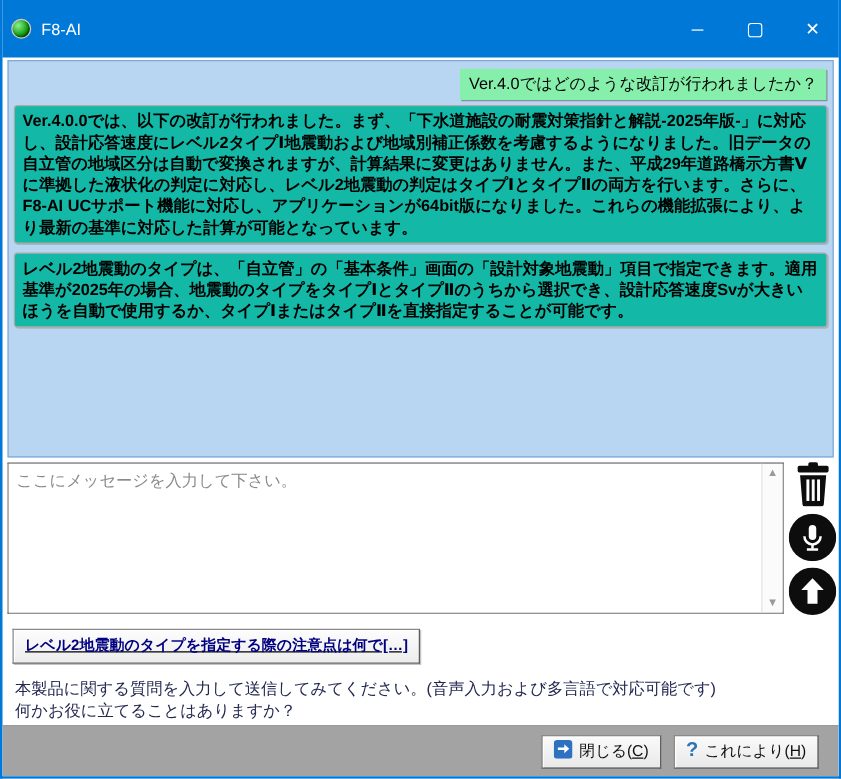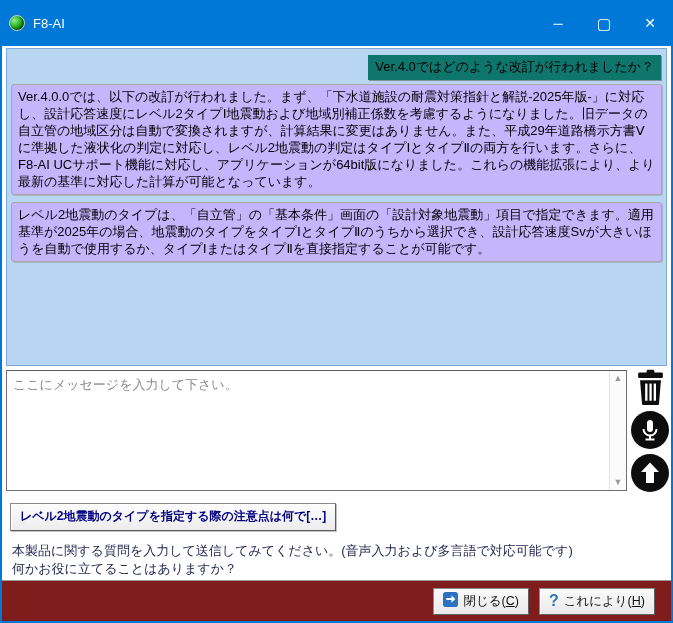--- a/index.html
+++ b/index.html
@@ -43,38 +43,39 @@
 
   .chat {
     height: 318px;
     background: #B8D6F2;
     border: 1px solid #7FA9D8;
     padding: 4px 3px;
     overflow: hidden;
   }
   .q-row { display:flex; justify-content:flex-end; margin: 2px 2px 4px; }
   .bubble-q {
-    background: #0f766e;
+    background: #86efac;
     color: #000;
     font-size: 13px;
     padding: 3px 7px 4px;
     box-shadow: 1px 1px 0 rgba(90,90,90,0.55);
     white-space: nowrap;
     margin-left: 12px;
   }
   .bubble-a {
-    background: #c4b5fd;
+    background: #14b8a6;
     border: 1px solid #A9A9A9;
     border-radius: 3px;
     box-shadow: 1px 1px 0 rgba(150,150,150,0.5);
     color: #000;
     font-size: 13px;
     line-height: 17px;
     padding: 3px 6px 4px;
     margin: 0 1px 7px;
+    font-weight: bold;
   }
 
   
   .input-row { display:flex; margin: 4px -2px 0 0; gap: 4px; }
   .input-box {
     position: relative; flex: 1; height: 121px;
     background: #ffffff;
     border: 1px solid #707070;
     border-top-color: #5a5a5a;
   }
@@ -91,40 +92,40 @@
     background: #fbfbfb; border-left: 1px solid #e4e4e4;
     display:flex; flex-direction: column; justify-content: space-between;
     align-items: center; padding: 3px 0;
   }
   .vscroll .arr { color:#9a9a9a; font-size: 9px; line-height: 1; }
 
   .icon-col { width: 38px; display:flex; flex-direction:column; align-items:center; gap:5px; }
   .icon-btn { width:38px; height:38px; display:flex; align-items:center; justify-content:center; cursor:pointer; }
 
   
-  .suggest-row { display:flex; margin: 9px 0 0 4px; }
+  .suggest-row { display:flex; margin: 9px 0 0 4px; text-decoration: underline; }
   .sbtn {
     font-size: 12px; font-weight: bold; color: #000080;
     background: linear-gradient(#fdfdfd, #ececec);
     border: 1px solid #8a8a8a;
     border-right-color: #5e5e5e; border-bottom-color: #5e5e5e;
     box-shadow: inset 1px 1px 0 #ffffff, 1px 1px 0 rgba(120,120,120,0.45);
     padding: 4px 9px 5px;
     white-space: nowrap;
     cursor: pointer;
   }
 
   
   .help-block { margin: 11px 0 0 6px; color: #232850; font-size: 13px; line-height: 18px; }
   .warning { margin: 9px 0 0 6px; color: #EE2222; font-size: 13px; }
 
   
   .footer {
     position: absolute; left:0; right:0; bottom:0; height: 41px;
-    background: #7f1d1d; border-top: 1px solid #9b9b9b;
+    background: #a3a3a3; border-top: 1px solid #9b9b9b;
     display:flex; align-items:center; justify-content:flex-end;
     gap: 10px; padding-right: 16px;
   }
   .fbtn {
     height: 27px; min-width: 74px;
     display:flex; align-items:center; justify-content:center; gap:5px;
     font-size: 12.5px; color:#101010;
     background: linear-gradient(#fafafa, #e9e9e9);
     border: 1px solid #8a8a8a;
     border-right-color: #606060; border-bottom-color: #606060;

